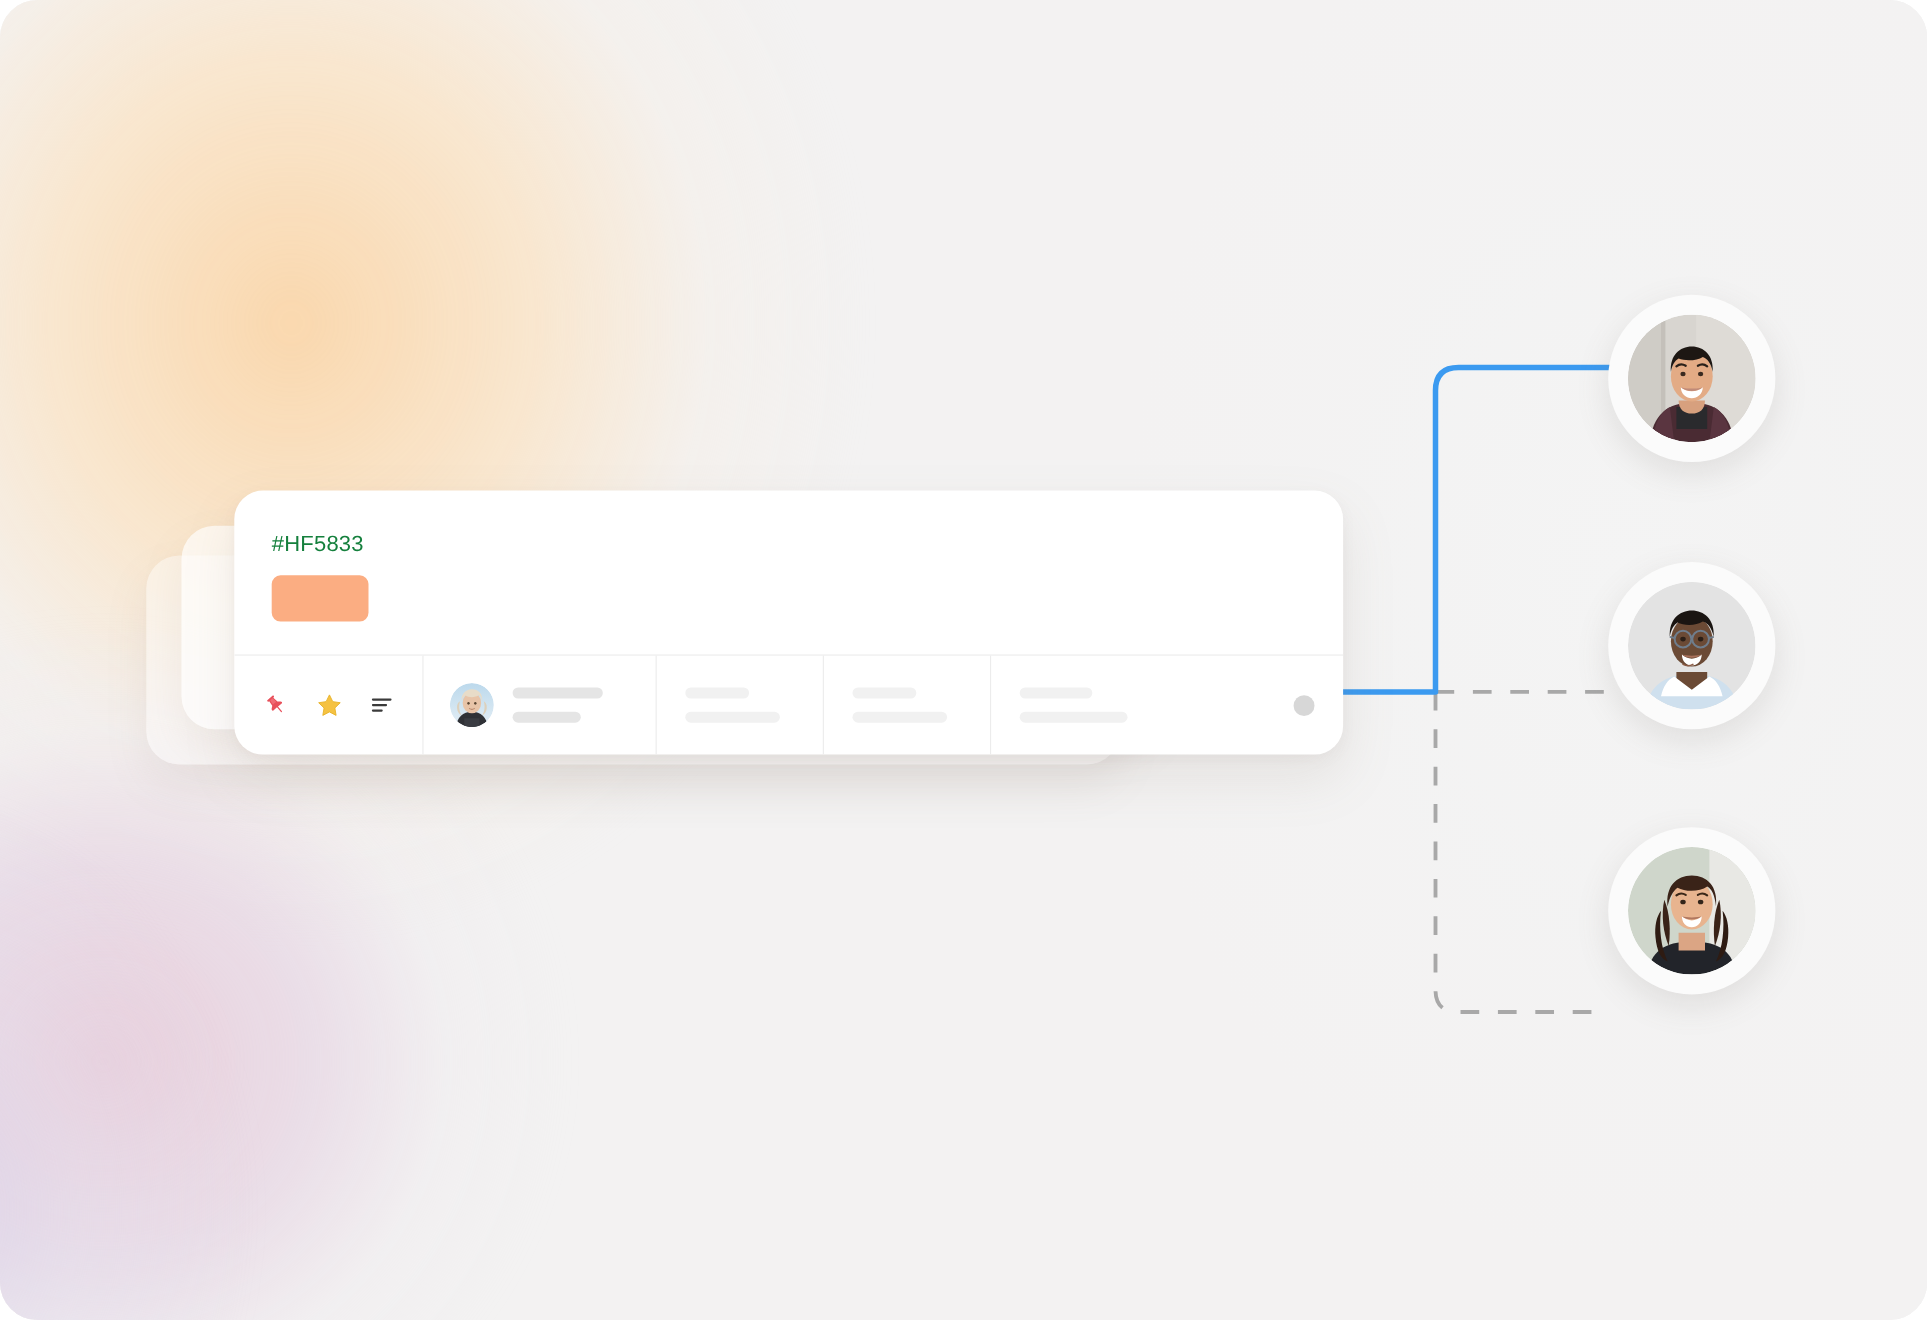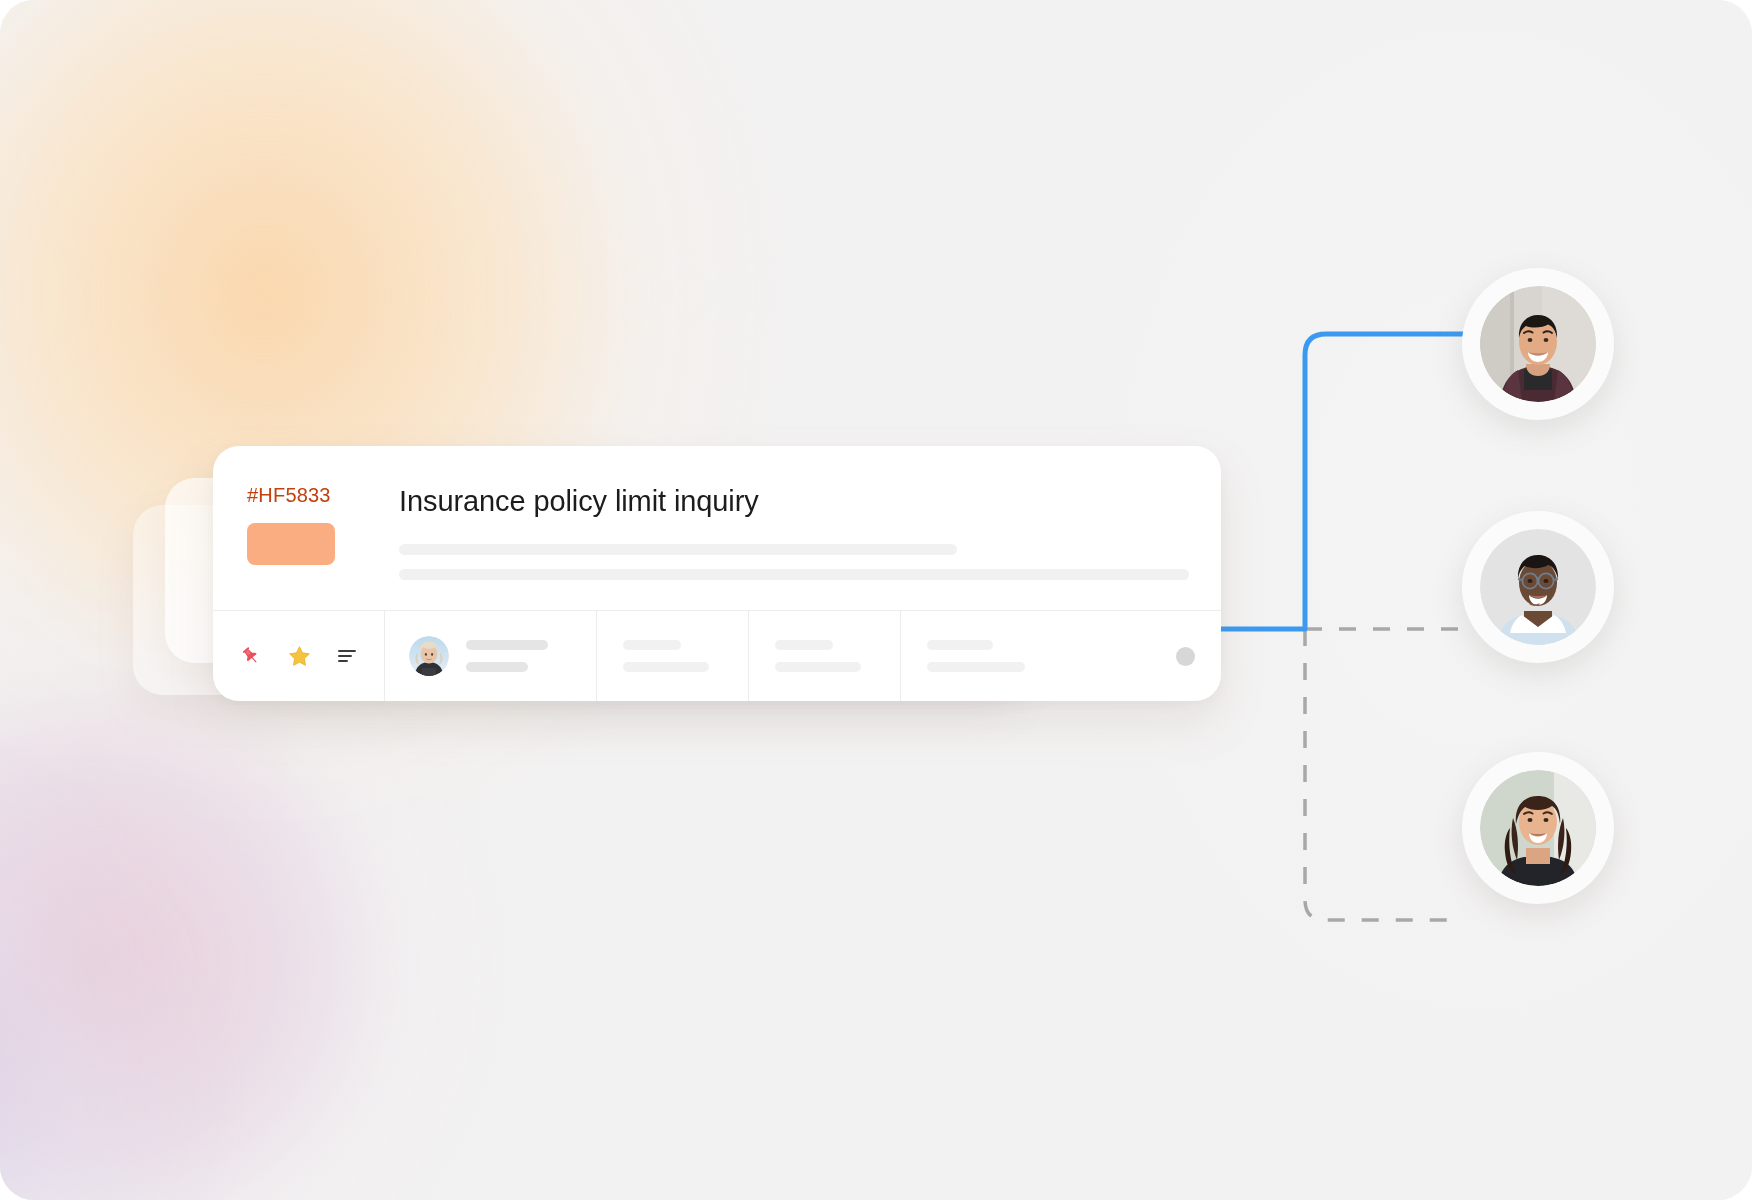--- a/index.html
+++ b/index.html
@@ -117,21 +117,21 @@
     align-items: flex-start;
     padding: 38px 34px 30px 34px;
     gap: 22px;
   }
   .meta-col {
     width: 130px;
     flex: none;
   }
   .ticket-id {
     font-size: 20px;
-    color: #c2410c;
+    color: #15803d;
     letter-spacing: 0.2px;
     white-space: nowrap;
   }
   .category-tag {
     margin-top: 16px;
     width: 88px;
     height: 42px;
     border-radius: 8px;
   }
   .title-col {
@@ -282,27 +282,20 @@
     <div class="card-ghost mid"></div>
 
     <div class="ticket-card">
 
       <div class="card-header">
         <div class="meta-col">
           <div class="ticket-id">#HF5833</div>
           <div class="category-tag" style="background:#FBAD82"></div>
         </div>
 
-        <div class="title-col">
-          <div class="ticket-title">Insurance policy limit inquiry</div>
-          <div class="skeleton-lines">
-            <div class="sk-line short"></div>
-            <div class="sk-line long"></div>
-          </div>
-        </div>
       </div>
 
       <div class="card-row">
 
         <div class="row-cell actions">
           <span class="action-icon">
             <svg width="24" height="24" viewBox="0 0 24 24">
               <g transform="rotate(-40 12 12)">
                 <path d="M9.1 3.4h5.8c.5 0 .9.4.9.9s-.4.9-.9.9h-.5l.6 5.1 2.2 1.7c.4.3.6.8.6 1.3 0 .5-.4.8-.9.8h-4.4v5.3c0 .5-.3 1-.6 1s-.6-.5-.6-1v-5.3H7c-.5 0-.9-.3-.9-.8 0-.5.2-1 .6-1.3l2.2-1.7.6-5.1h-.5c-.5 0-.9-.4-.9-.9s.4-.9.9-.9z" fill="#E8505B"></path>
                 <path d="M10.6 5.2h2.9l.5 4.6h-3.9z" fill="#F2707A" opacity="0.85"></path>

